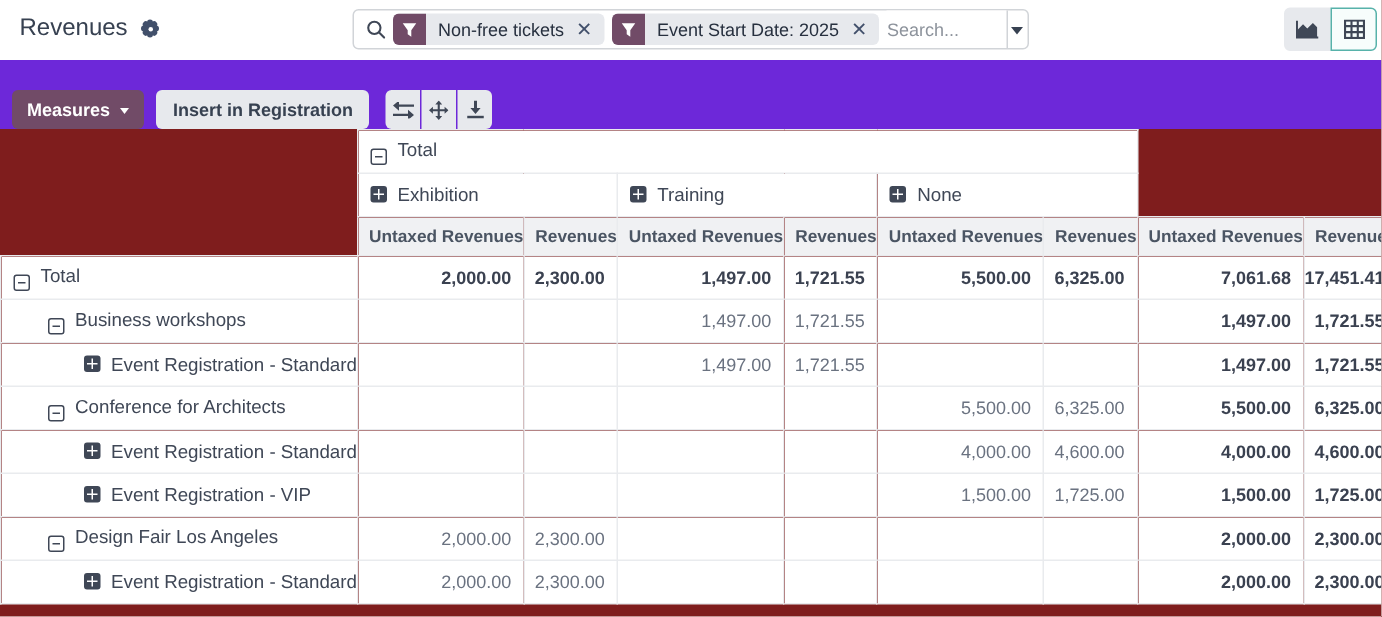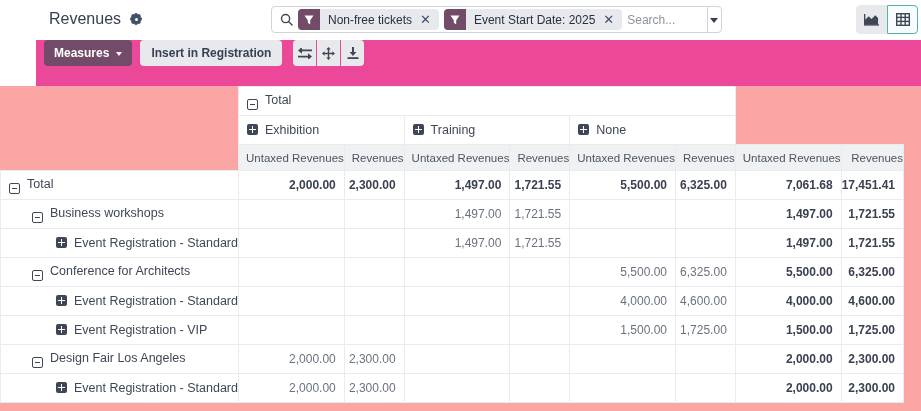--- a/index.html
+++ b/index.html
@@ -1,17 +1,17 @@
 <!DOCTYPE html>
 <html><head>
 <meta charset="utf-8">
 <style>
   * { box-sizing: border-box; margin: 0; padding: 0; }
   body { font-family: "Liberation Sans", sans-serif; background:#fff; }
-  .screen { position:relative; width:921px; height:411px; background:#fff; overflow:hidden;padding-left:36px; }
+  .screen { position:relative; width:921px; height:411px; background:#fff; overflow:hidden; }
 
   
   .topbar { position:relative; height:40px; background:#fff; }
   .title-area { position:absolute; left:13px; top:10px; display:flex; align-items:center; gap:8px; }
   .page-title { font-size:16px; color:#374151; }
   .gear { position:relative; width:14px; height:14px; display:inline-block; }
   .gear i { position:absolute; left:1px; right:1px; top:5px; bottom:5px; background:#42506b; border-radius:2px; }
   .gear i:nth-child(2){ transform:rotate(45deg); }
   .gear i:nth-child(3){ transform:rotate(90deg); }
   .gear i:nth-child(4){ transform:rotate(135deg); }
@@ -29,41 +29,41 @@
   .search-input::placeholder { color:#8d939c; }
   .search-toggle { width:27px; height:100%; border-left:1px solid #d1d4d8; display:flex; align-items:center; justify-content:center; cursor:pointer; }
   .caret-down { width:0; height:0; border:4px solid transparent; border-top:5px solid #374151; margin-top:5px; }
 
   .view-switcher { position:absolute; right:3px; top:5px; display:flex; }
   .vs-btn { width:31px; height:29px; display:flex; align-items:center; justify-content:center; background:#e7e9ed; border:1px solid #e7e9ed; cursor:pointer; }
   .vs-btn.graph { border-radius:4px 0 0 4px; }
   .vs-btn.pivot { border-radius:0 4px 4px 0; background:#f7fdfc; border:1px solid #57b2aa; }
 
   
-  .controlbar { position:relative; height:46px; background:#ec4899; display:flex; align-items:flex-start; padding:0 8px; gap:8px; }
+  .controlbar { position:relative; height:46px; background:#6d28d9; display:flex; align-items:flex-end; padding:0 8px; gap:8px; }
   .btn { height:26px; border:none; border-radius:4px; font-size:12px; font-weight:bold; display:flex; align-items:center; cursor:pointer; font-family:"Liberation Sans",sans-serif; }
   .btn-measures { background:#714B67; color:#fff; padding:0 10px; gap:7px; }
   .btn-measures .caret-down { border-top-color:#fff; border-width:3.5px; border-top-width:4.5px; margin-top:4px; }
   .btn-insert { background:#e7e9ed; color:#374151; padding:0 11px; }
   .icon-group { display:flex; gap:1px; margin-left:3px; }
   .icon-btn { width:23px; height:26px; background:#e7e9ed; border:none; display:flex; align-items:center; justify-content:center; cursor:pointer; }
   .icon-btn:first-child { border-radius:4px 0 0 4px; }
   .icon-btn:last-child { border-radius:0 4px 4px 0; }
 
   
-  .content { position:absolute; top:86px; left:0; right:0; bottom:0; background:#fca5a5; }
+  .content { position:absolute; top:86px; left:0; right:0; bottom:0; background:#7f1d1d; }
   table.pivot { border-collapse:collapse; table-layout:fixed; }
   .pivot th, .pivot td { border:1px solid #e9ebee; background:#fff; font-size:12px; font-weight:normal; overflow:hidden; white-space:nowrap; }
   .pivot .void { border:none; background:transparent; }
   .pivot tr.hrow1 th, .pivot tr.hrow1 td { height:29px; }
   .pivot tr.hrow2 th, .pivot tr.hrow2 td { height:29px;margin-left:34px; }
   .pivot tr.hrow3 th, .pivot tr.hrow3 td { height:26px; }
   .pivot tbody th, .pivot tbody td { height:29px; }
   .pivot th.group { text-align:left; padding-left:8px; color:#3f4756; font-size:12.5px; cursor:pointer; }
-  .pivot th.measure { background:#f0f1f3; text-align:right; padding-left:7px; color:#4b5563; font-size:11.5px; cursor:pointer; }
+  .pivot th.measure { background:#f0f1f3; text-align:right; padding-left:7px; color:#4b5563; font-size:11.5px; cursor:pointer;font-weight:bold; }
   .pivot td.num { text-align:right; padding-right:8px; color:#6a7280; }
   .pivot td.num.bold { color:#3a4150; font-weight:bold; }
   .pivot th.rowhead { text-align:left; color:#3f4756; font-size:12.5px; cursor:pointer; }
   .pivot th.rowhead.ind0 { padding-left:8px; }
   .pivot th.rowhead.ind1 { padding-left:31px; }
   .pivot th.rowhead.ind2 { padding-left:55px; }
 
   .sq { display:inline-flex; width:11px; height:11px; border-radius:2px; align-items:center; justify-content:center;
         margin-right:7px; position:relative; vertical-align:-1px; flex:0 0 auto; }
   .sq.minus { border:1px solid #3f4756; }

